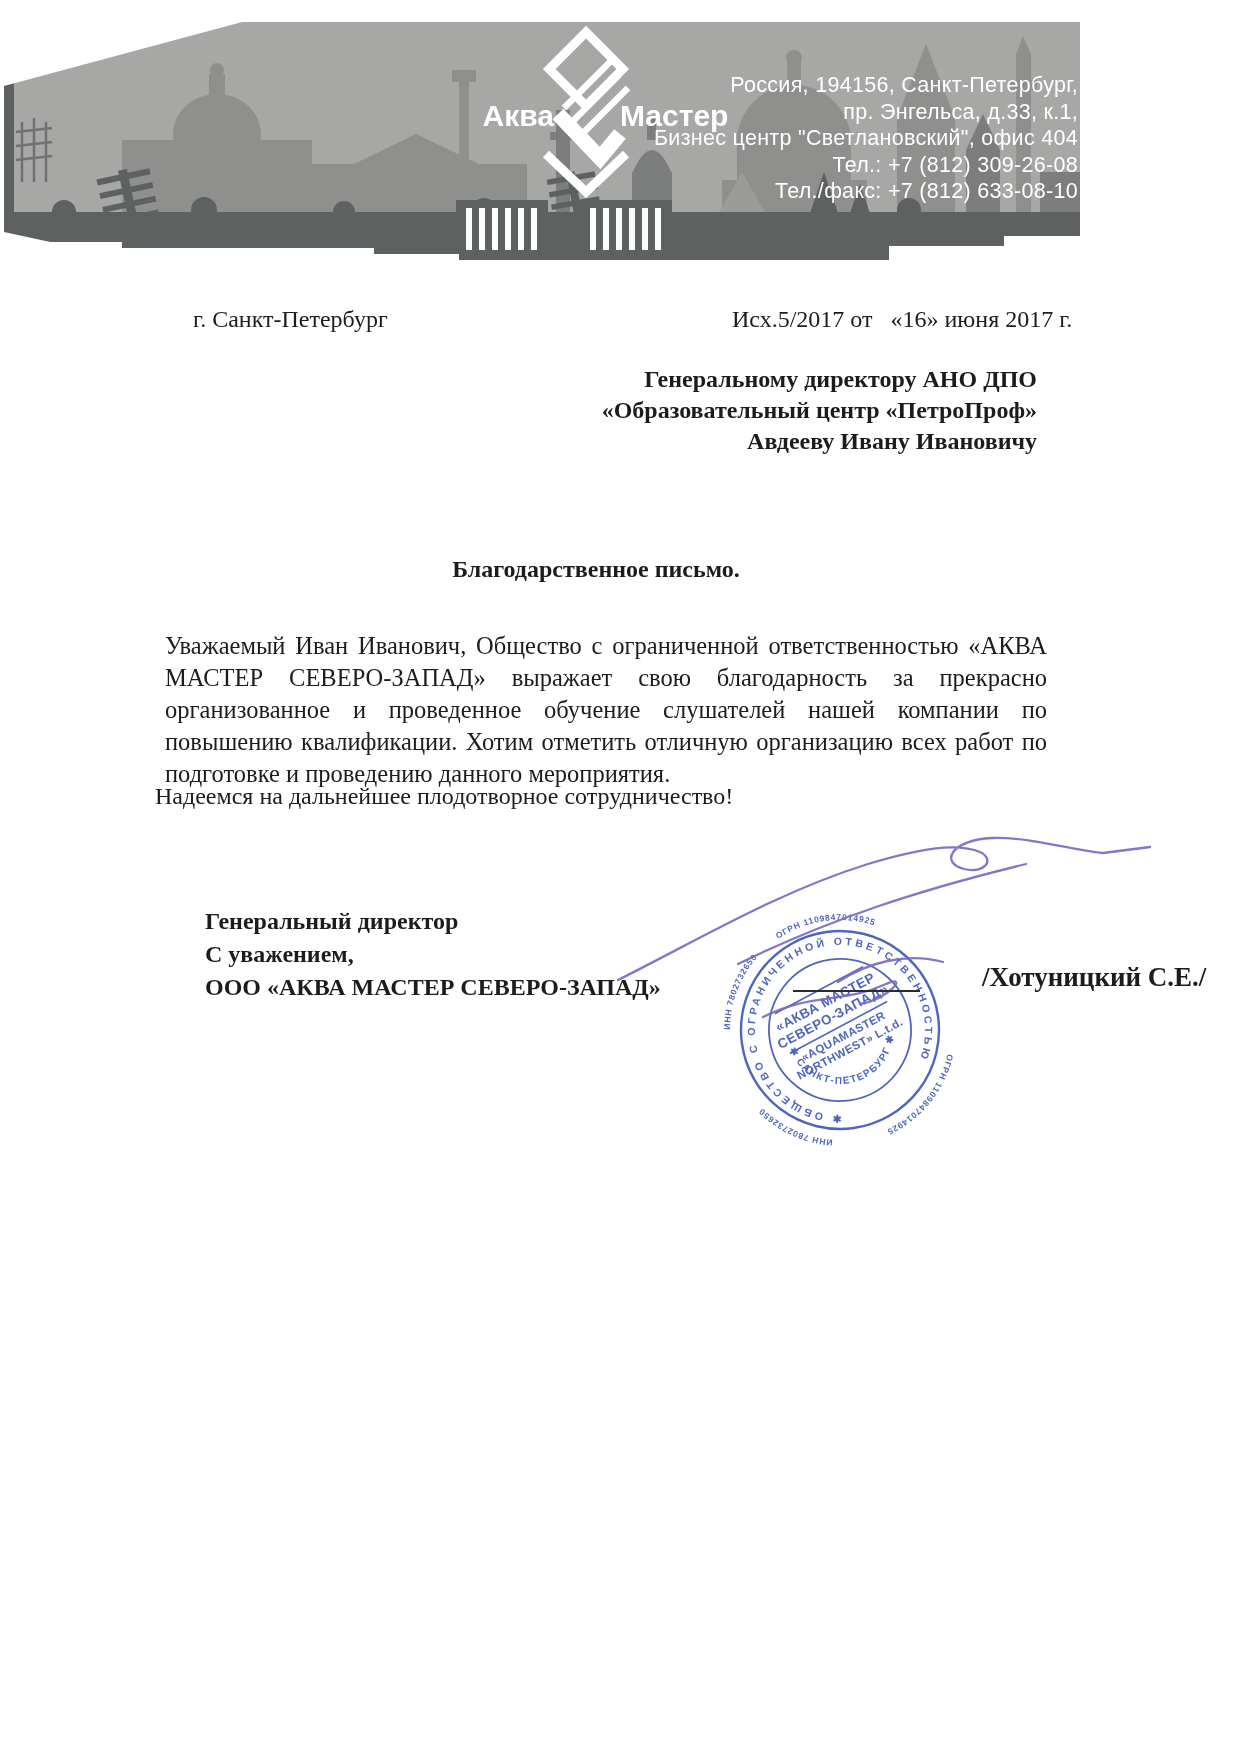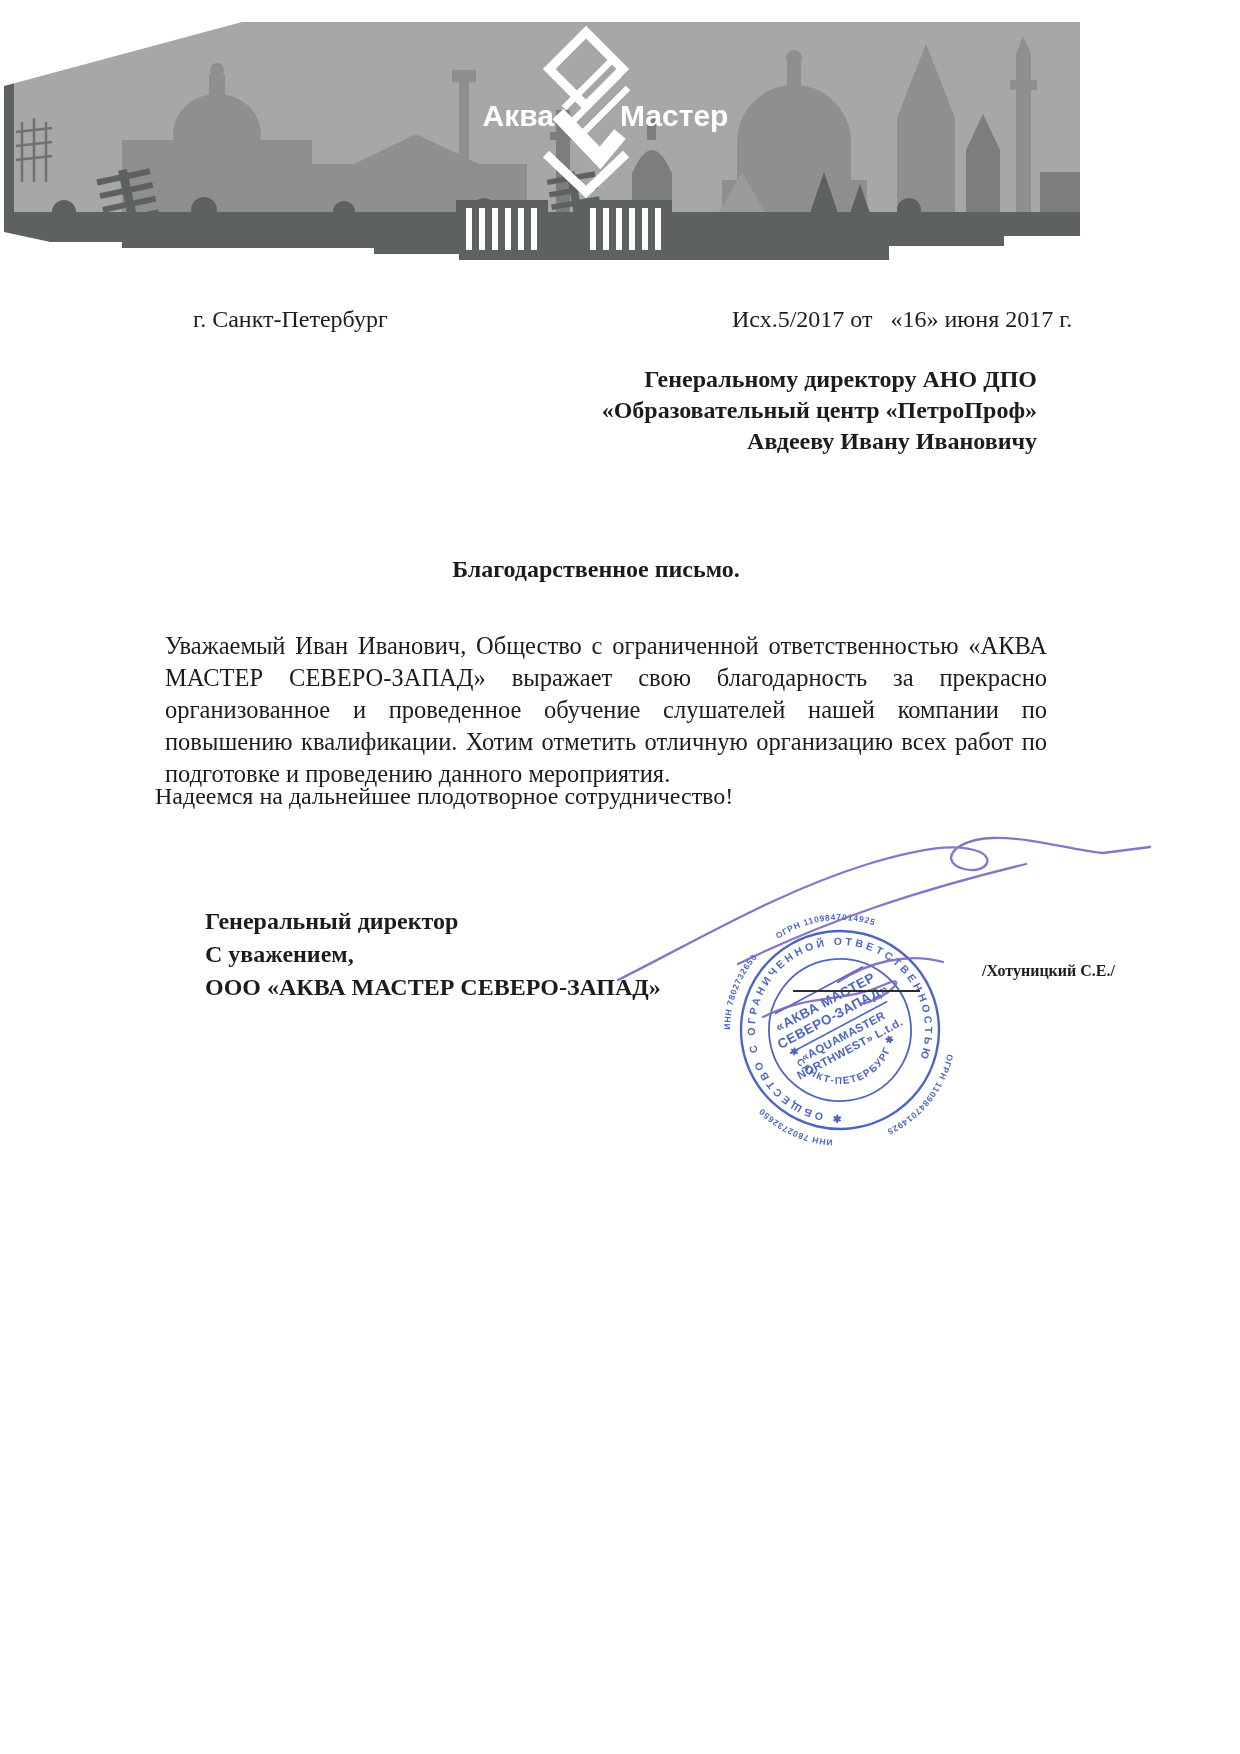--- a/index.html
+++ b/index.html
@@ -14,21 +14,21 @@
   .city-line{position:absolute;left:193px;top:306px;font-size:24px;}
   .ref-line{position:absolute;left:688px;top:306px;font-size:24px;white-space:pre;margin-left:44px;}
   .addressee{position:absolute;right:203px;top:364px;text-align:right;font-weight:bold;
         font-size:24px;line-height:31px;}
   .doc-title{position:absolute;left:155px;top:556px;width:882px;text-align:center;
         font-weight:bold;font-size:24px;}
   .body-par{position:absolute;left:155px;top:620px;width:882px;font-size:24.5px;
         line-height:32px;text-align:justify;margin:10px;}
   .closing-line{position:absolute;left:155px;top:783px;width:882px;font-size:24px;}
   .signoff{position:absolute;left:205px;top:905px;font-weight:bold;font-size:24px;line-height:33px;}
-  .signer-name{position:absolute;left:982px;top:962px;font-weight:bold;font-size:16px;z-index:5;}
+  .signer-name{position:absolute;left:982px;top:962px;font-weight:bold;font-size:27px;z-index:5;}
   
   .stamp{position:absolute;left:722px;top:912px;width:236px;height:236px;z-index:2;opacity:.92;}
   .stamp text{font-family:"Liberation Sans",sans-serif;font-weight:bold;}
   .signature-svg{position:absolute;left:588px;top:812px;width:580px;height:215px;z-index:3;}
 </style>
 </head>
 <body>
 
 <div class="page">
 
@@ -141,20 +141,27 @@
           <line x1="-22" y1="86" x2="24" y2="40"></line>
           <line x1="-13" y1="99" x2="33" y2="53"></line>
           <line x1="-4" y1="112" x2="42" y2="66"></line>
         </g>
         <path d="M -28,92 L 14,136 L 34,112" fill="none" stroke="#ffffff" stroke-width="15"></path>
         <path d="M -40,132 L 0,170 L 40,132" fill="none" stroke="#ffffff" stroke-width="9"></path>
       </g>
     </svg>
   </div>
 
+  <div class="banner-contact">
+    <div>Россия, 194156, Санкт-Петербург,</div>
+    <div>пр. Энгельса, д.33, к.1,</div>
+    <div>Бизнес центр "Светлановский", офис 404</div>
+    <div>Тел.: +7 (812) 309-26-08</div>
+    <div>Тел./факс: +7 (812) 633-08-10</div>
+  </div>
 
   <div class="city-line">г. Санкт-Петербург</div>
   <div class="ref-line">Исх.5/2017 от   «16» июня 2017 г.</div>
 
   <div class="addressee">
     <div>Генеральному директору АНО ДПО</div>
     <div>«Образовательный центр «ПетроПроф»</div>
     <div>Авдееву Ивану Ивановичу</div>
   </div>
 

